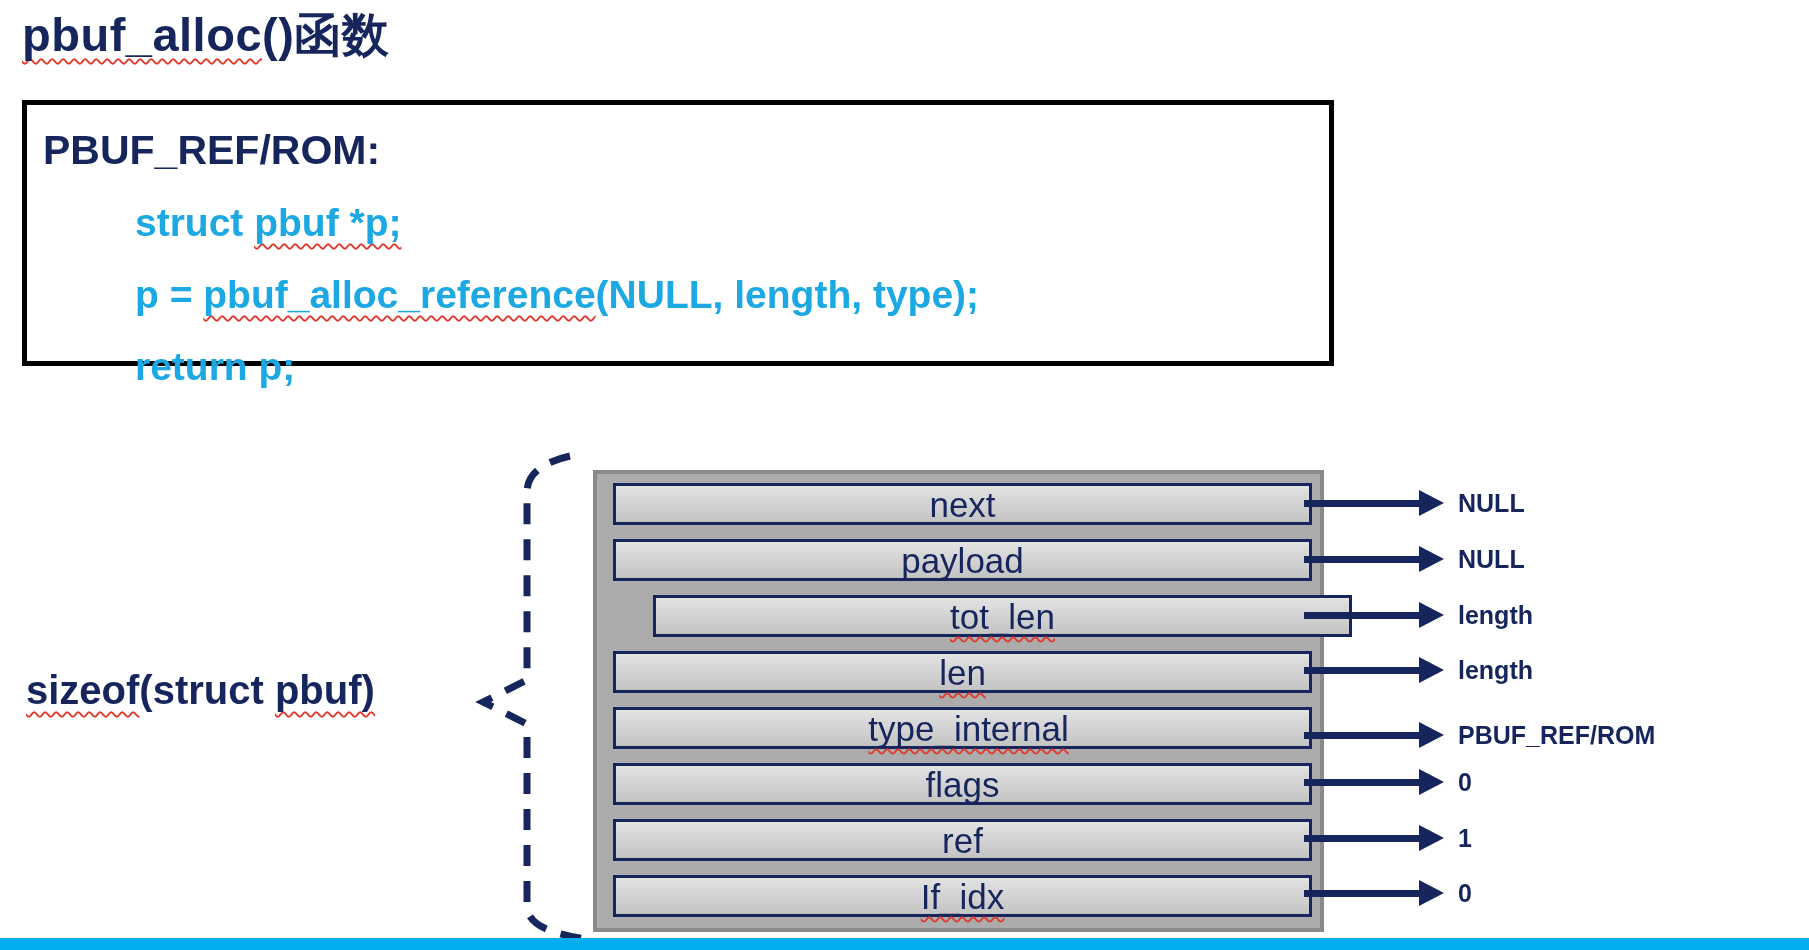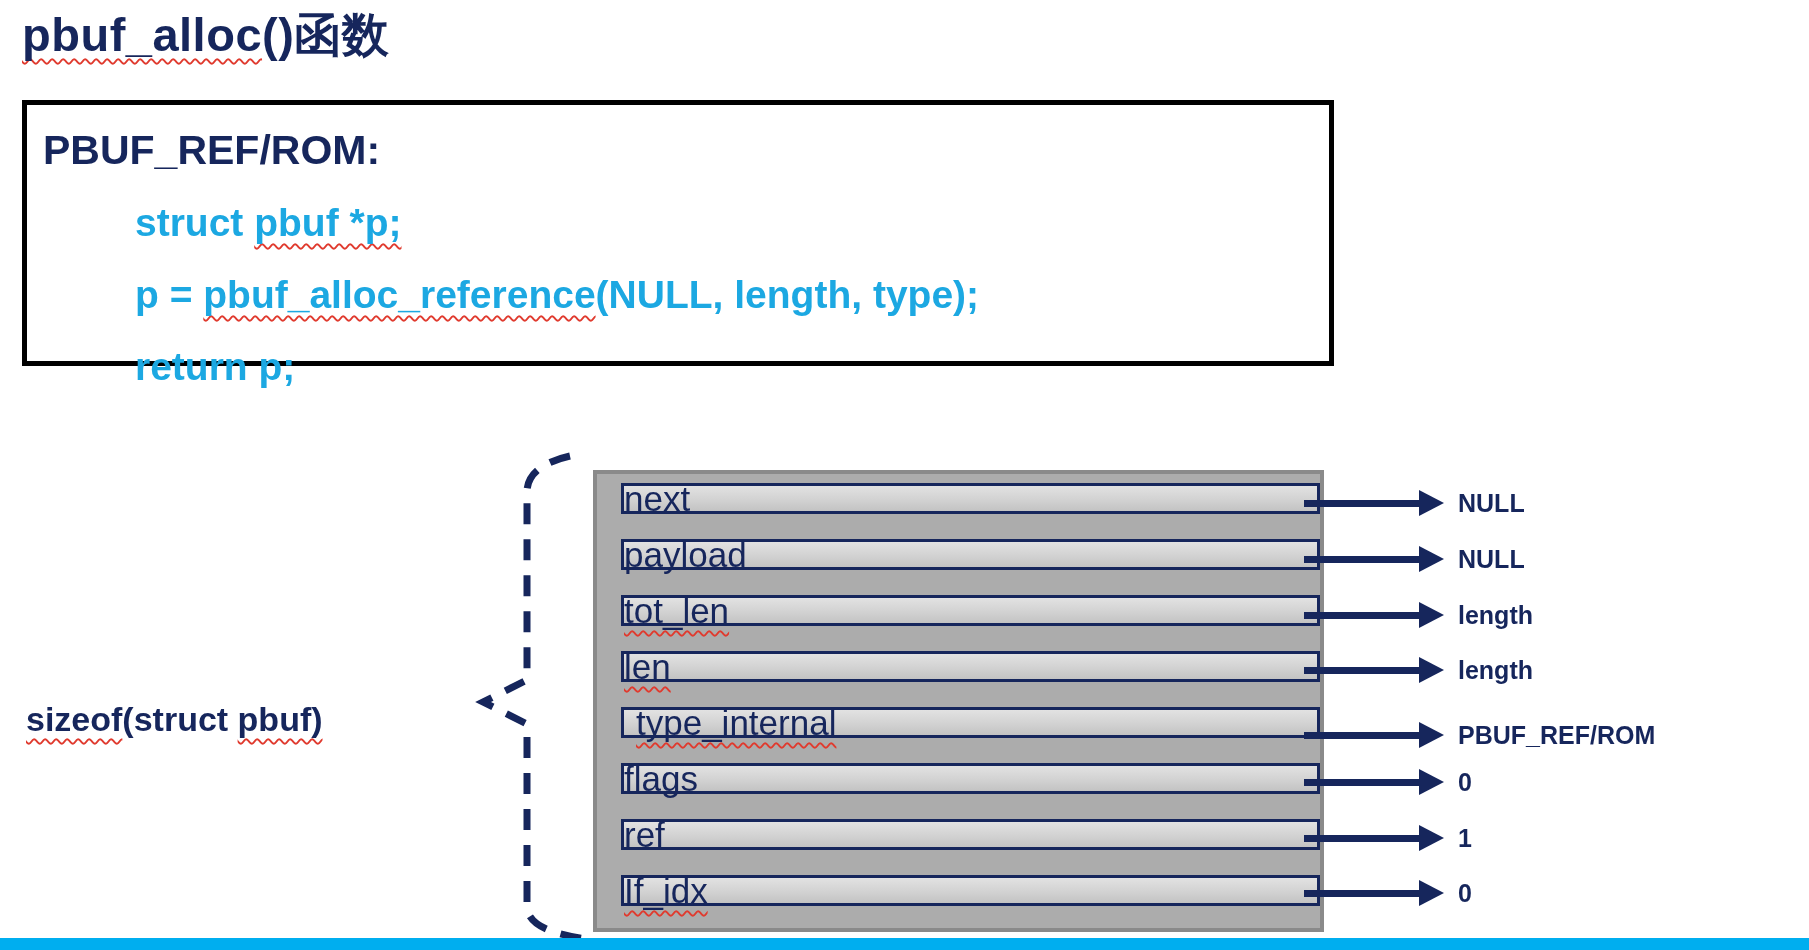--- a/index.html
+++ b/index.html
@@ -58,22 +58,22 @@
     color: var(--cyan, #1ca8e2);
     white-space: nowrap;
   }
   .l1 { top: 96px; }
   .l2 { top: 168px; }
   .l3 { top: 240px; }
   
   .sizeof {
     position: absolute;
     left: 26px;
-    top: 700px;
-    font-size: 34px;
+    top: 668px;
+    font-size: 40px;
     font-weight: 800;
     color: var(--navy, #16265c);
     white-space: nowrap;
   }
   
   .brace { position: absolute; left: 448px; top: 448px; }
   .brace path {
     fill: none;
     stroke: var(--navy, #16265c);
     stroke-width: 7;
@@ -85,37 +85,38 @@
     left: 593px;
     top: 470px;
     width: 731px;
     height: 462px;
     background: #acacac;
     border: 4px solid #8a8a8a;
     box-sizing: border-box;
   }
   .srow {
     position: absolute;
-    left: 24px;
+    left: 16px;
     width: 699px;
-    height: 31px;
+    height: 42px;
     border: 3px solid var(--navy, #16265c);
     box-sizing: border-box;
     background: linear-gradient(180deg, #e2e2e2 0%, #d2d2d2 55%, #c3c3c3 100%);
     display: flex;
     align-items: center;
+    justify-content: center;
   }
   .flabel {
     font-size: 35px;
     font-weight: 400;
     color: var(--navy, #16265c);
     line-height: 1;
     white-space: nowrap;
   }
-  .r0 { top: 9px;   } .r1 { top: 65px;  } .r2 { top: 121px; } .r3 { top: 177px; }
+  .r0 { top: 9px;   } .r1 { top: 65px;  } .r2 { top: 121px; margin-left: 40px; } .r3 { top: 177px; }
   .r4 { top: 233px; padding-left: 12px; } .r5 { top: 289px; } .r6 { top: 345px; } .r7 { top: 401px; }
   
   .arrow {
     position: absolute;
     left: 1304px;
     height: 30px;
     display: flex;
     align-items: center;
   }
   .a0 { top: 488px; } .a1 { top: 544px; } .a2 { top: 600px; } .a3 { top: 655px; }

